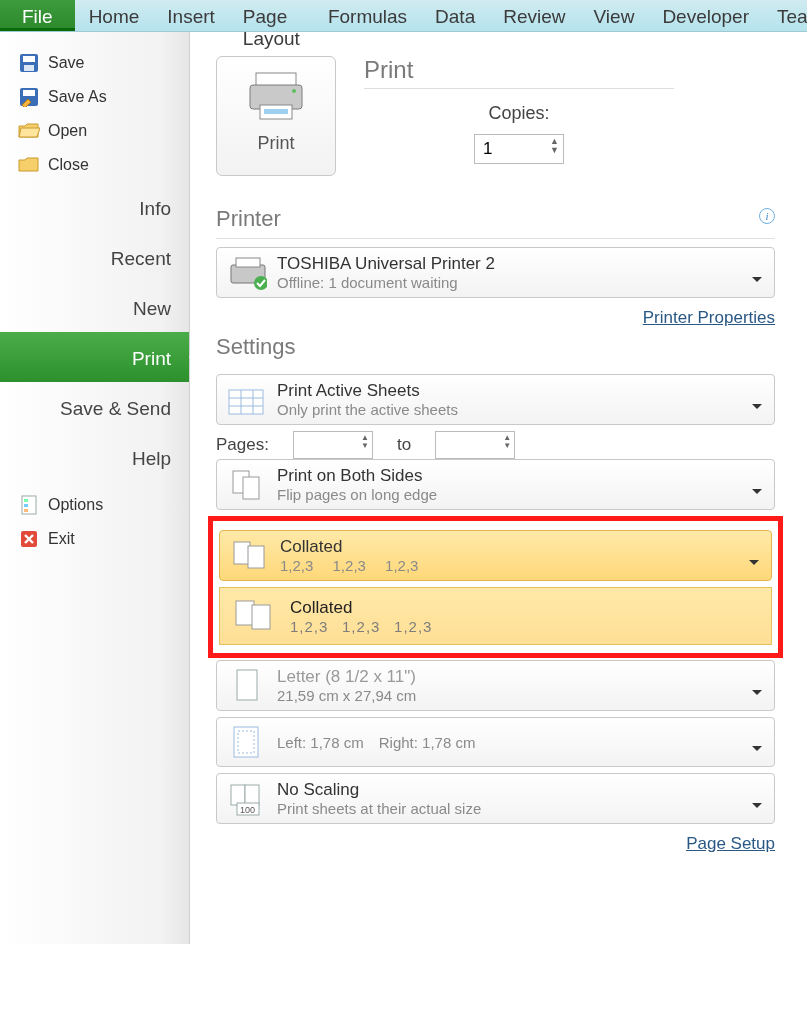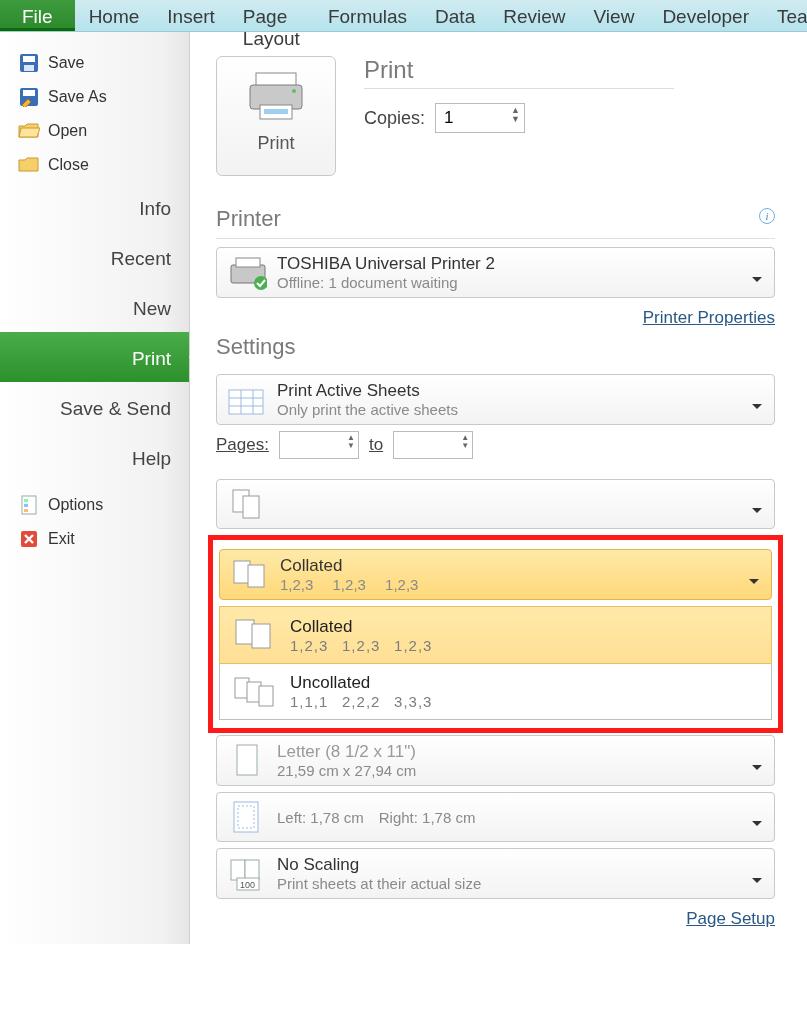--- a/index.html
+++ b/index.html
@@ -20,38 +20,38 @@
   .side-head.active::after { content:""; position:absolute; right:-10px; top:50%; margin-top:-10px; border:10px solid transparent; border-right-color:#fff; }
 
   .content { flex:1; padding: 24px 32px 0 26px; color:#444; }
 
   
   .print-box { display:inline-flex; flex-direction:column; align-items:center; width:120px; height:120px; border:1px solid #c9c9c9; border-radius:6px; background:linear-gradient(#ffffff,#f2f2f2); padding-top:12px; cursor:pointer; }
   .print-box .lbl { margin-top:10px; font-size:18px; color:#555; }
 
   .print-head-row { display:flex; align-items:flex-start; gap:28px; }
   .print-title { font-size:24px; color:#7a7a7a; border-bottom:1px solid #ddd; padding-bottom:4px; margin-bottom:14px; width:310px; }
-  .copies-row { display:flex; align-items:center; gap:10px; font-size:18px; }
+  .copies-row { display:flex; align-items:center; gap:10px; font-size:18px;flex-direction:column; }
   .spinner { width:90px; height:30px; border:1px solid #bbb; display:flex; align-items:center; position:relative; background:#fff; }
   .spinner input { border:none; outline:none; width:60px; padding-left:8px; font-size:17px; }
   .spinner .arrows { position:absolute; right:4px; top:2px; display:flex; flex-direction:column; gap:2px; color:#666; font-size:9px; line-height:9px; }
 
   .section-title { font-size:22px; color:#7a7a7a; margin-top:30px; margin-bottom:8px; border-bottom:1px solid #e0e0e0; padding-bottom:6px; position:relative; }
   .info-i { position:absolute; right:0; top:2px; width:16px; height:16px; border:1px solid #6fb1e0; border-radius:50%; color:#3a8bca; font-size:11px; font-style:italic; text-align:center; line-height:14px; font-family: Georgia, serif; }
 
   .dd { border:1px solid #c9c9c9; border-radius:4px; background:linear-gradient(#ffffff,#f3f3f3); display:flex; align-items:center; padding:6px 10px; gap:10px; position:relative; cursor:pointer; margin-bottom:6px; }
   .dd .icon { width:40px; height:36px; display:flex; align-items:flex-end; justify-content:center; flex-shrink:0; }
   .dd .texts .t1 { font-size:17px; color:#333; }
   .dd .texts .t2 { font-size:15px; color:#8a8a8a; }
   .dd .caret { position:absolute; right:12px; bottom:10px; border:5px solid transparent; border-top-color:#333; }
 
   .link-right { text-align:right; margin:10px 0 4px; }
   .link-right a { color:#2a5885; font-size:17px; text-decoration:underline; cursor:pointer; }
 
-  .pages-row { display:flex; align-items:center; gap:10px; font-size:17px; margin:6px 0 20px;text-decoration:underline; }
+  .pages-row { display:flex; align-items:center; gap:24px; font-size:17px; margin:6px 0 0; }
   .mini-spin { width:80px; height:28px; border:1px solid #bbb; background:#fff; position:relative; display:flex; align-items:center; }
   .mini-spin input { border:none; outline:none; width:52px; padding-left:6px; font-size:15px; }
   .mini-spin .arrows { position:absolute; right:3px; top:2px; display:flex; flex-direction:column; gap:2px; color:#666; font-size:8px; line-height:8px; }
 
   
   .highlight-wrap { border:5px solid #ff1a1a; padding:9px 6px 8px; margin-left:-8px; margin-right:-8px; }
   .dd.collated { background:linear-gradient(#ffe9a8,#ffd879); border:1px solid #e0b64a; }
   .collation-popup { border:1px solid #bfbfbf; background:#fff; margin-top:0; }
   .opt { display:flex; gap:14px; padding:8px 12px; align-items:center; cursor:pointer; }
   .opt.sel { background:linear-gradient(#ffe9a8,#ffdf95); border:1px solid #e8c15f; margin:-1px; }
@@ -230,20 +230,24 @@
         </div>
     </div>
 
     <div class="dd">
       <span class="icon">
         <svg width="40" height="34">
             <rect x="6" y="2" width="16" height="22" fill="#fff" stroke="#999"></rect>
             <rect x="16" y="8" width="16" height="22" fill="#fff" stroke="#999"></rect>
           </svg>
       </span>
+      <div class="texts">
+        <div class="t1">Print on Both Sides</div>
+        <div class="t2">Flip pages on long edge</div>
+      </div>
       <span class="caret"></span>
     </div>
 
     <div class="highlight-wrap">
       <div class="dd collated">
         <span class="icon">
           <svg width="42" height="36">
               <rect x="4" y="4" width="16" height="22" fill="#fff" stroke="#999"></rect>
               <rect x="18" y="8" width="16" height="22" fill="#fff" stroke="#999"></rect>
             </svg>
@@ -261,33 +265,20 @@
             <svg width="44" height="38">
                 <rect x="4" y="4" width="18" height="24" fill="#fff" stroke="#999"></rect>
                 <rect x="20" y="8" width="18" height="24" fill="#fff" stroke="#999"></rect>
               </svg>
           </span>
           <div class="ot">
             <div class="o1">Collated</div>
             <div class="o2">1,2,3  1,2,3  1,2,3</div>
           </div>
         </div>
-        <div class="opt">
-          <span class="oi">
-            <svg width="44" height="38">
-                <rect x="3" y="6" width="14" height="20" fill="#fff" stroke="#999"></rect>
-                <rect x="15" y="10" width="14" height="20" fill="#fff" stroke="#999"></rect>
-                <rect x="27" y="14" width="14" height="20" fill="#fff" stroke="#999"></rect>
-              </svg>
-          </span>
-          <div class="ot">
-            <div class="o1">Uncollated</div>
-            <div class="o2">1,1,1  2,2,2  3,3,3</div>
-          </div>
-        </div>
       </div>
     </div>
 
     <div class="dd" style="margin-top:2px">
       <span class="icon">
         <svg width="32" height="36">
             <rect x="6" y="2" width="20" height="30" fill="#fff" stroke="#9aa"></rect>
           </svg>
       </span>
       <div class="texts">

